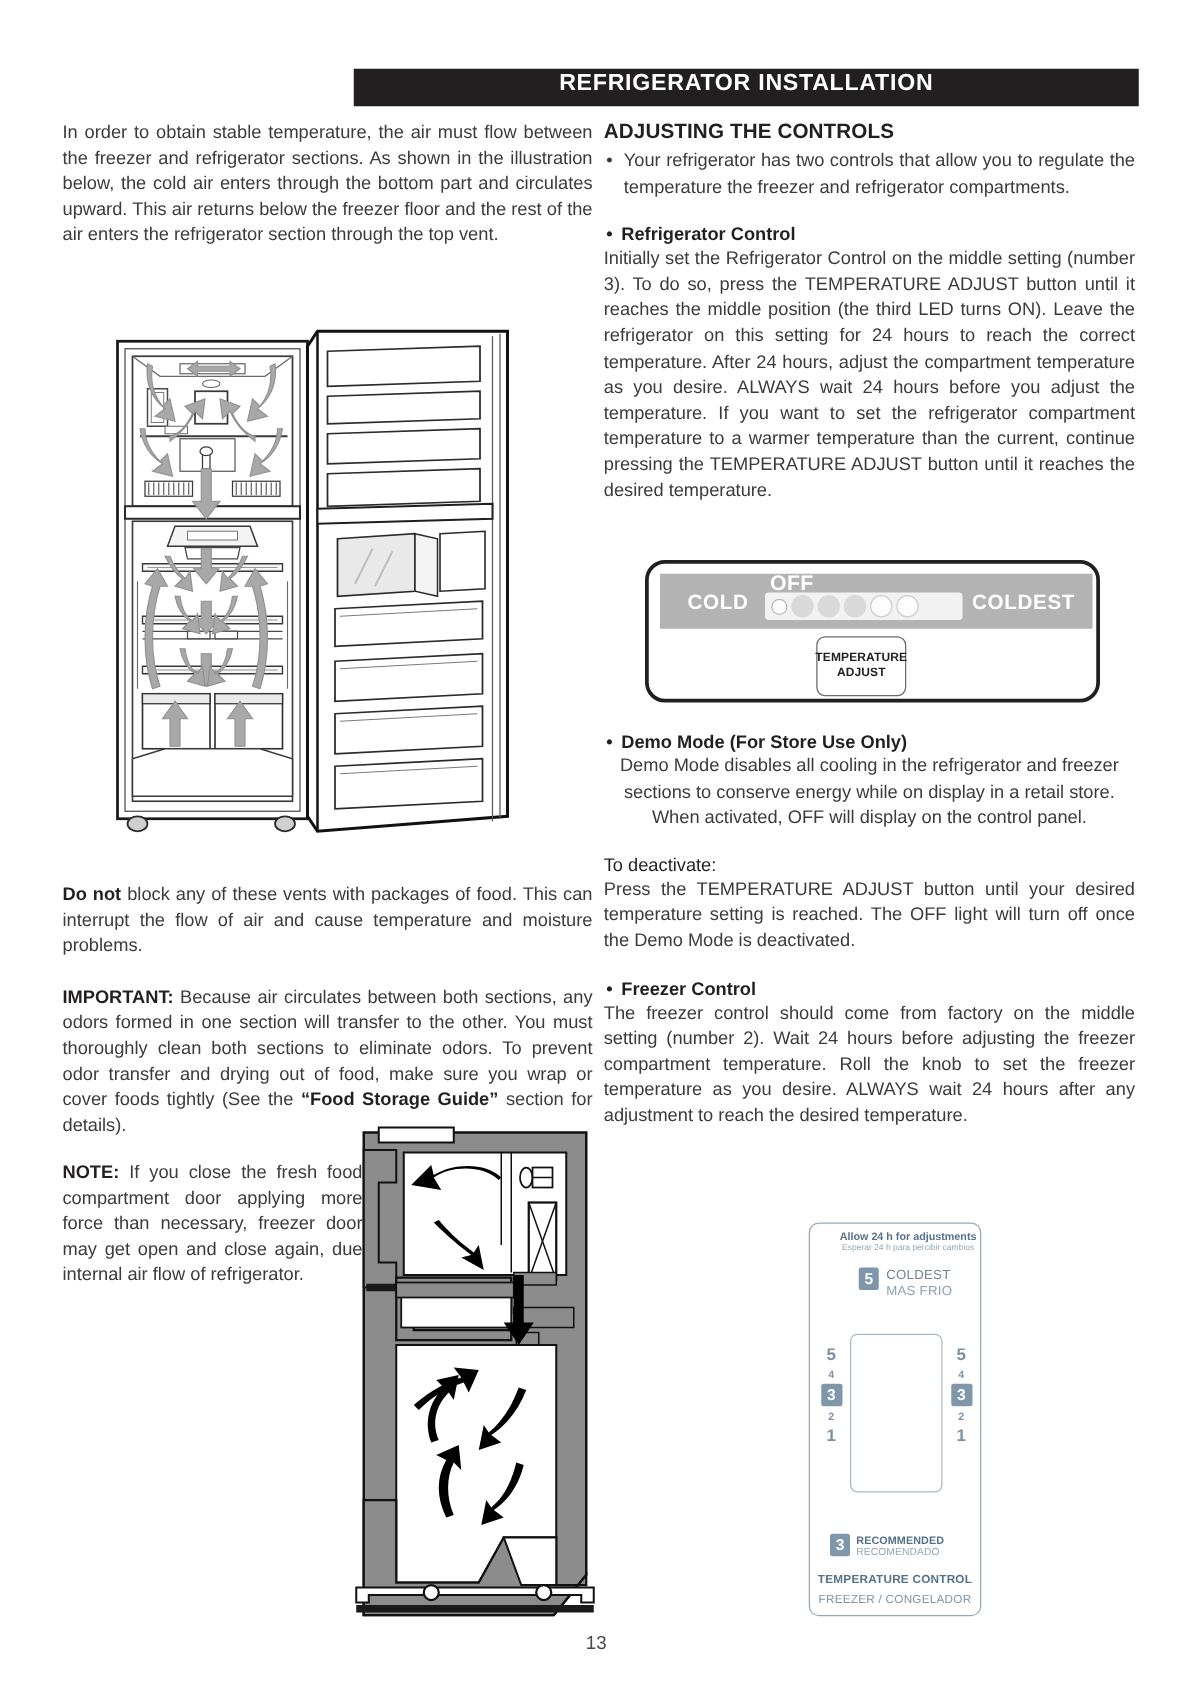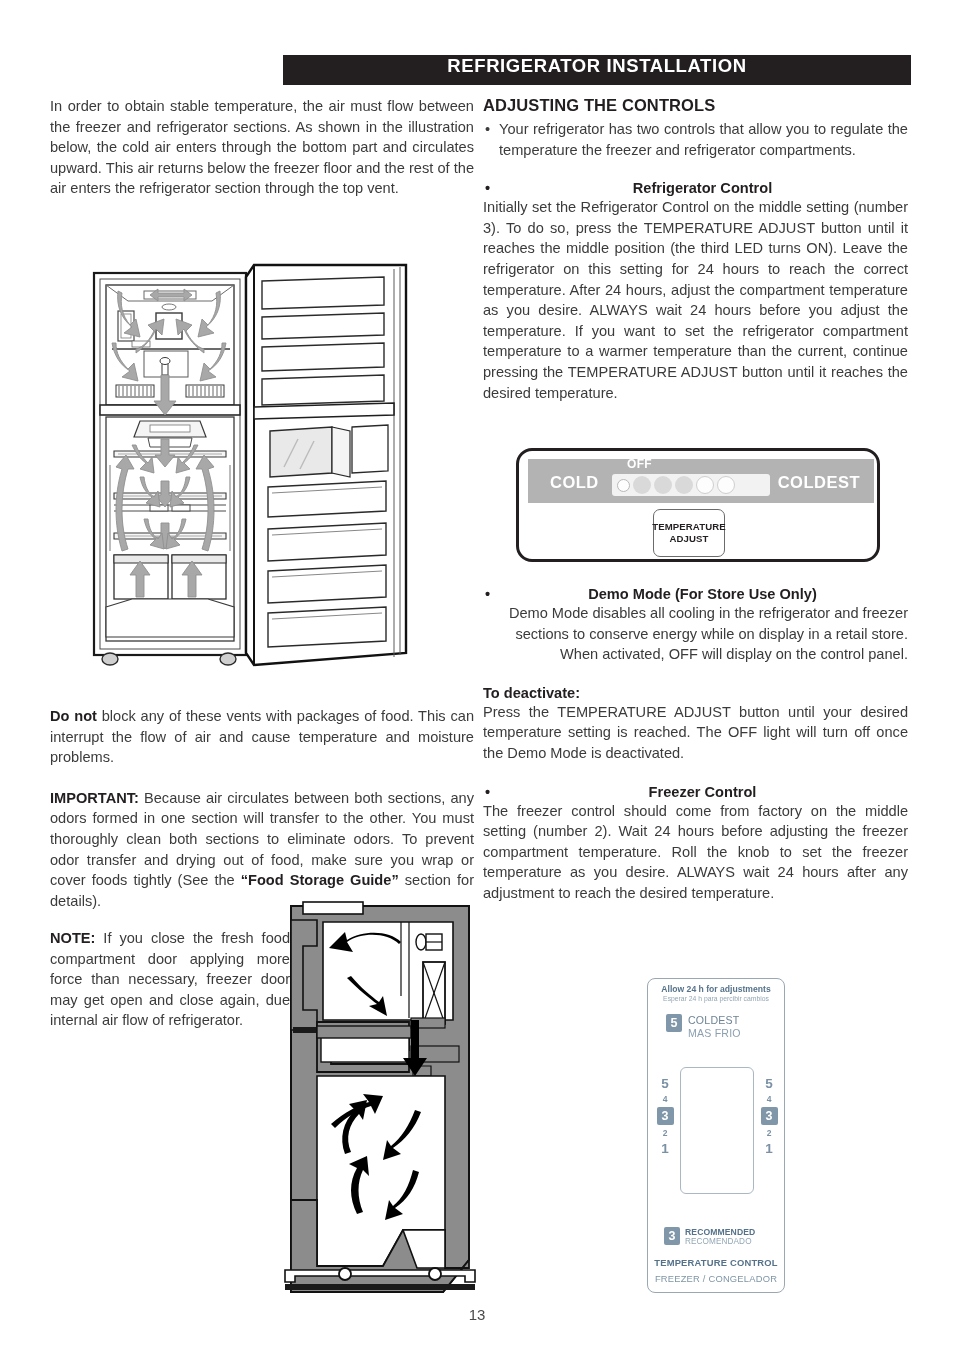--- a/index.html
+++ b/index.html
@@ -40,21 +40,21 @@
     letter-spacing: 0.1px;
     color: #231f20;
   }
   p.body {
     font-size: 14.6px;
     line-height: 20.6px;
     margin: 0;
     text-align: justify;
     color: #3b3b3b;
   }
-  p.body.nj { text-align: right; }
+  p.body.nj { text-align: center; }
   .gap-m { height: 20px; }
   .bold { font-weight: bold; color: #231f20; }
   .bullet-item {
     font-size: 14.6px;
     line-height: 20.6px;
     text-align: justify;
     color: #3b3b3b;
     padding-left: 16px;
     position: relative;
     margin: 0;
@@ -65,31 +65,30 @@
     left: 2px; top: 0;
     color: #3b3b3b;
   }
   h3.sub {
     font-size: 14.6px;
     font-weight: bold;
     margin: 0 0 1px 0;
     color: #231f20;
     padding-left: 14px;
     position: relative;
-    text-align: center;
   }
   h3.sub:before {
     content: "\2022";
     position: absolute;
     left: 2px; top: 0;
     font-weight: bold;
   }
   h3.plain {
     font-size: 14.6px;
-    font-weight: bold;
+    font-weight: normal;
     margin: 0 0 1px 0;
     color: #231f20;
   }
 
   
   .fridge-wrap { position: absolute; left: 88px; top: 255px; width: 326px; height: 420px; }
   .fridge-wrap svg { display: block; }
 
   
   .xsect-wrap { position: absolute; left: 283px; top: 900px; width: 195px; height: 400px; }
@@ -115,23 +114,22 @@
     font-size: 16.5px; font-weight: bold; color: #ffffff;
     letter-spacing: 0.5px;
   }
   .label-coldest {
     position: absolute; right: 14px; top: 14px;
     font-size: 16.5px; font-weight: bold; color: #ffffff;
     letter-spacing: 0.5px;
   }
   .label-off {
     position: absolute; left: 88px; top: -2px;
-    font-size: 12px; font-weight: bold; color: #ffffff;
+    font-size: 17px; font-weight: bold; color: #ffffff;
     letter-spacing: 0.3px;
-    margin-left: 11px;
   }
   .led-strip {
     position: absolute;
     left: 84px; top: 15px;
     width: 158px; height: 22px;
     background: #f2f2f2;
     border-radius: 3px;
     display: flex;
     align-items: center;
     padding: 0 4px;
@@ -160,20 +158,21 @@
 
   
   .fz-label {
     position: absolute;
     left: 647px; top: 978px;
     width: 138px; height: 315px;
     border: 1.2px solid #9aa8b4;
     border-radius: 8px;
     background: #ffffff;
     color: #6e8494;
+    padding-left: 21px;
   }
   .fz-top { text-align: center; padding-top: 5px; }
   .fz-top .l1 { font-size: 8.6px; font-weight: bold; color: #55728a; }
   .fz-top .l2 { font-size: 6.8px; color: #93a7b5; margin-top: 1px; }
   .fz-coldest {
     display: flex; align-items: flex-start;
     margin: 12px 0 0 18px;
     gap: 6px;
   }
   .chip {

